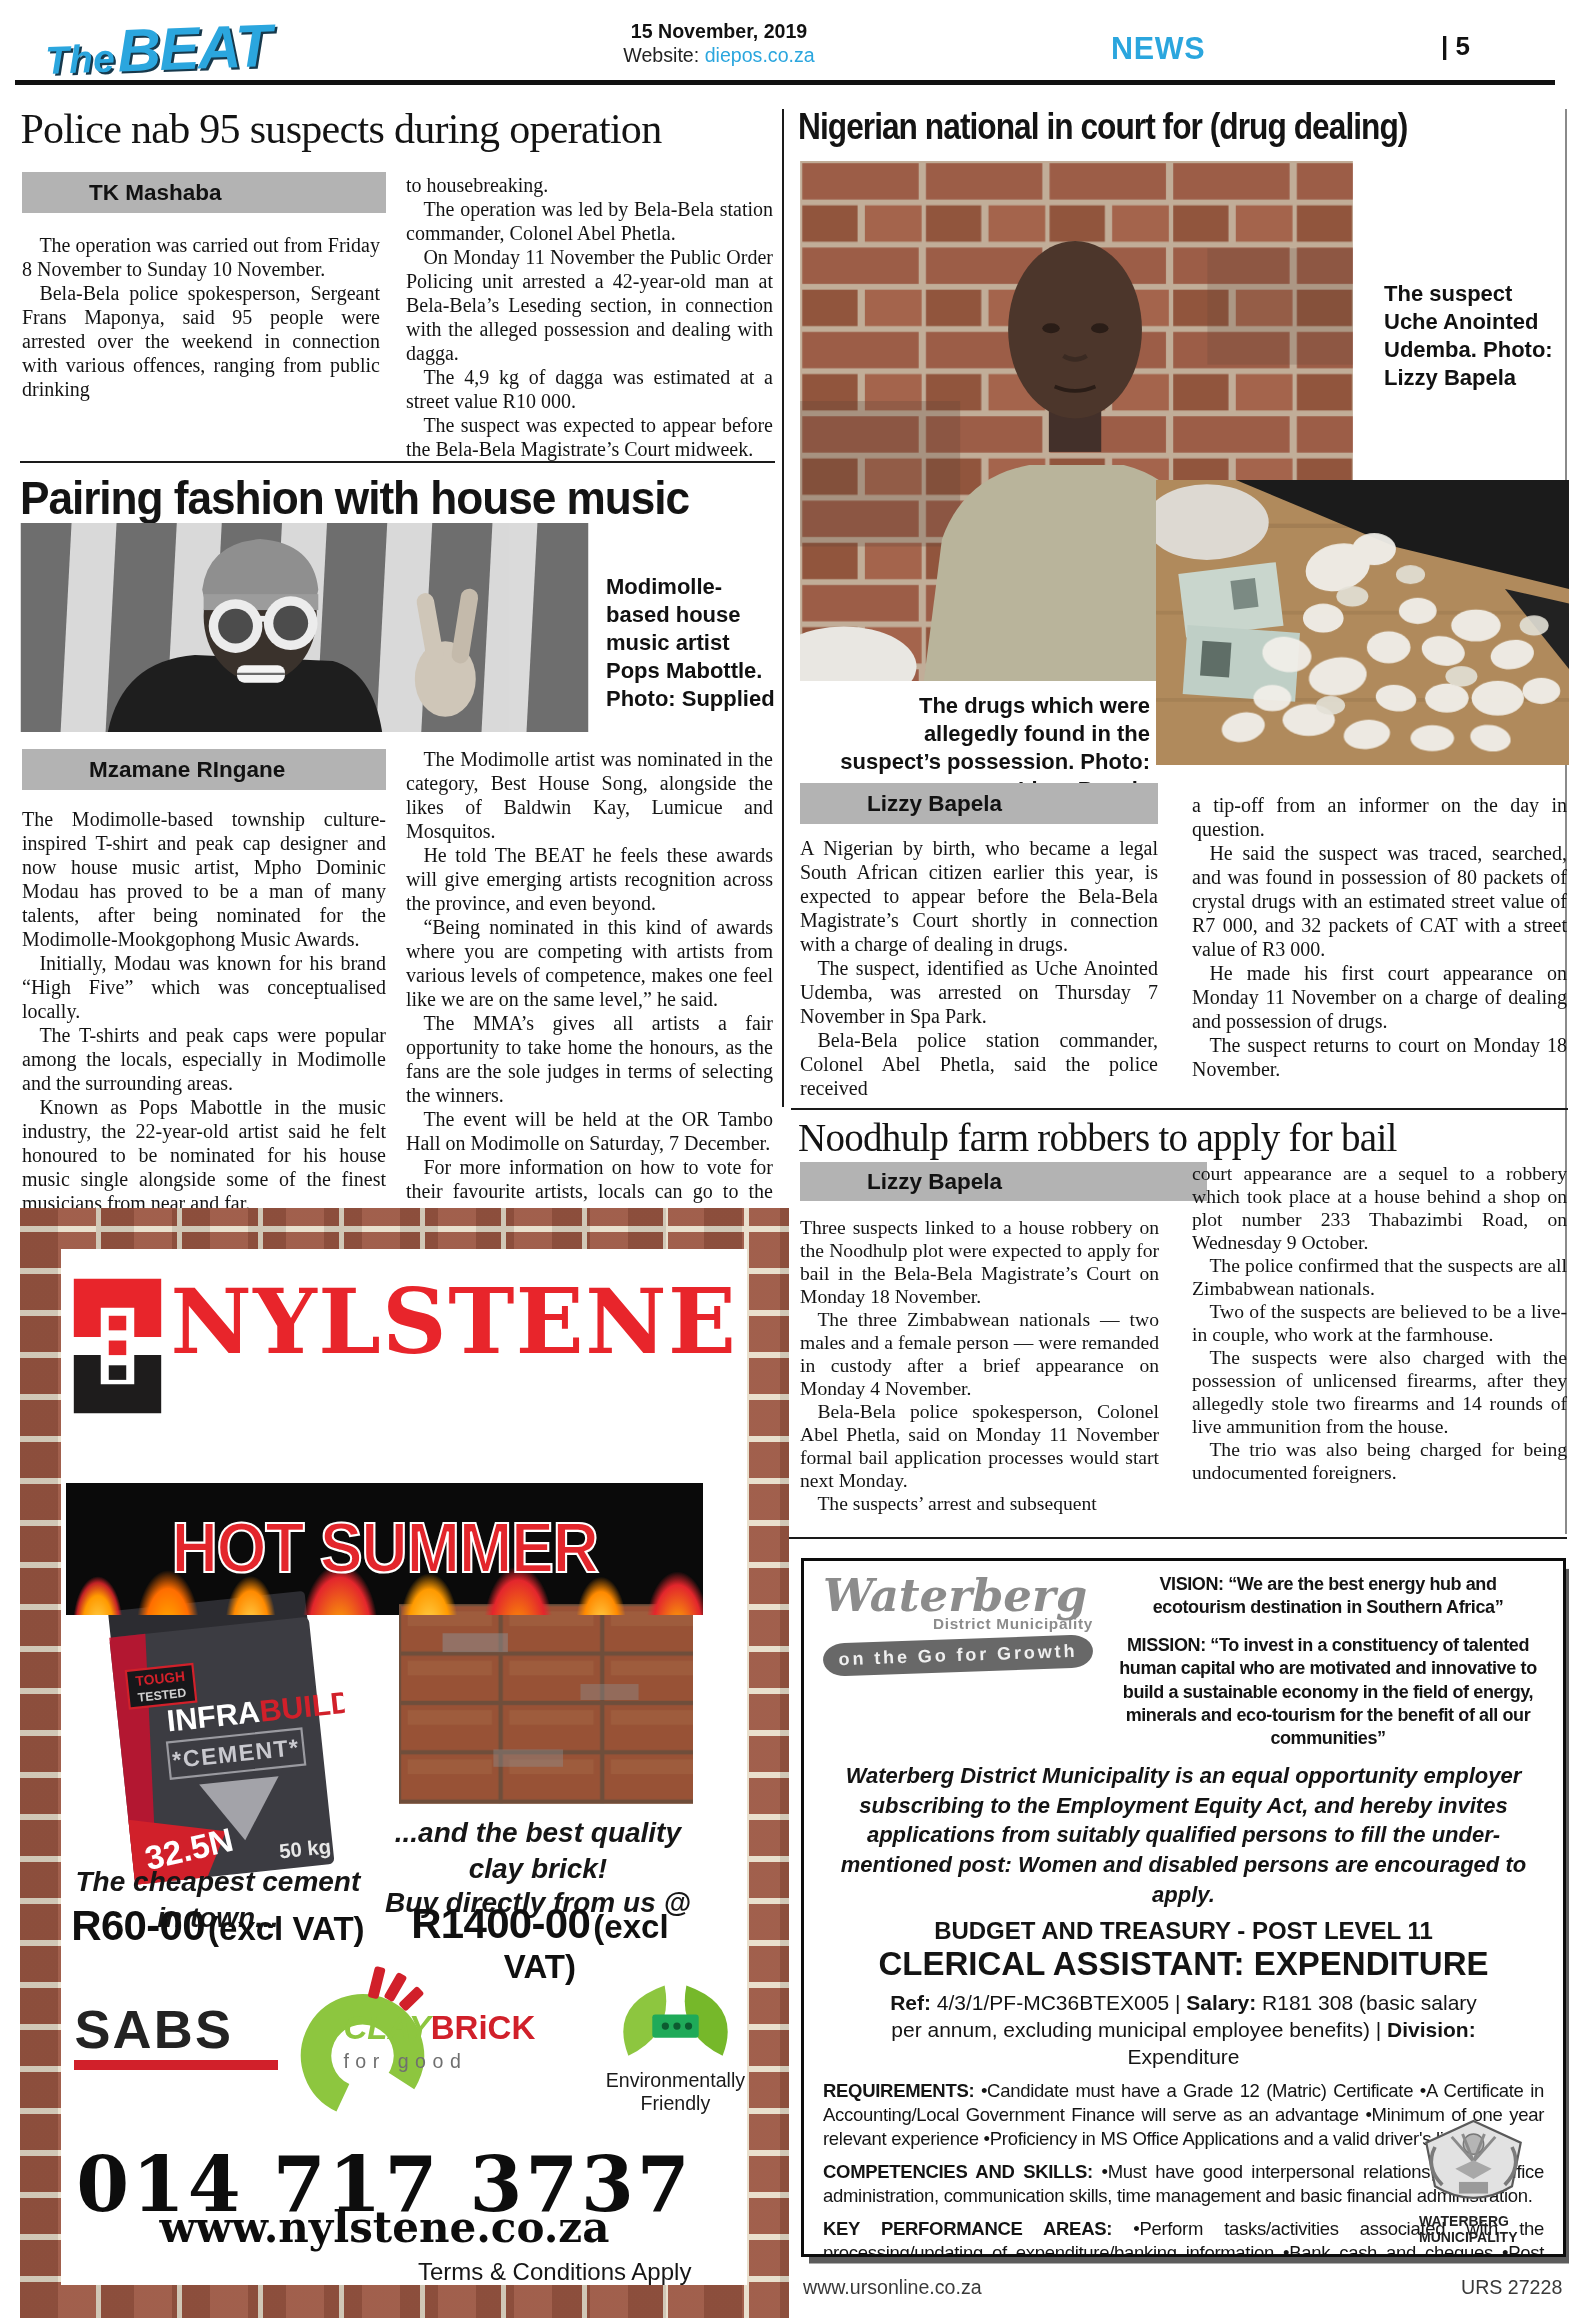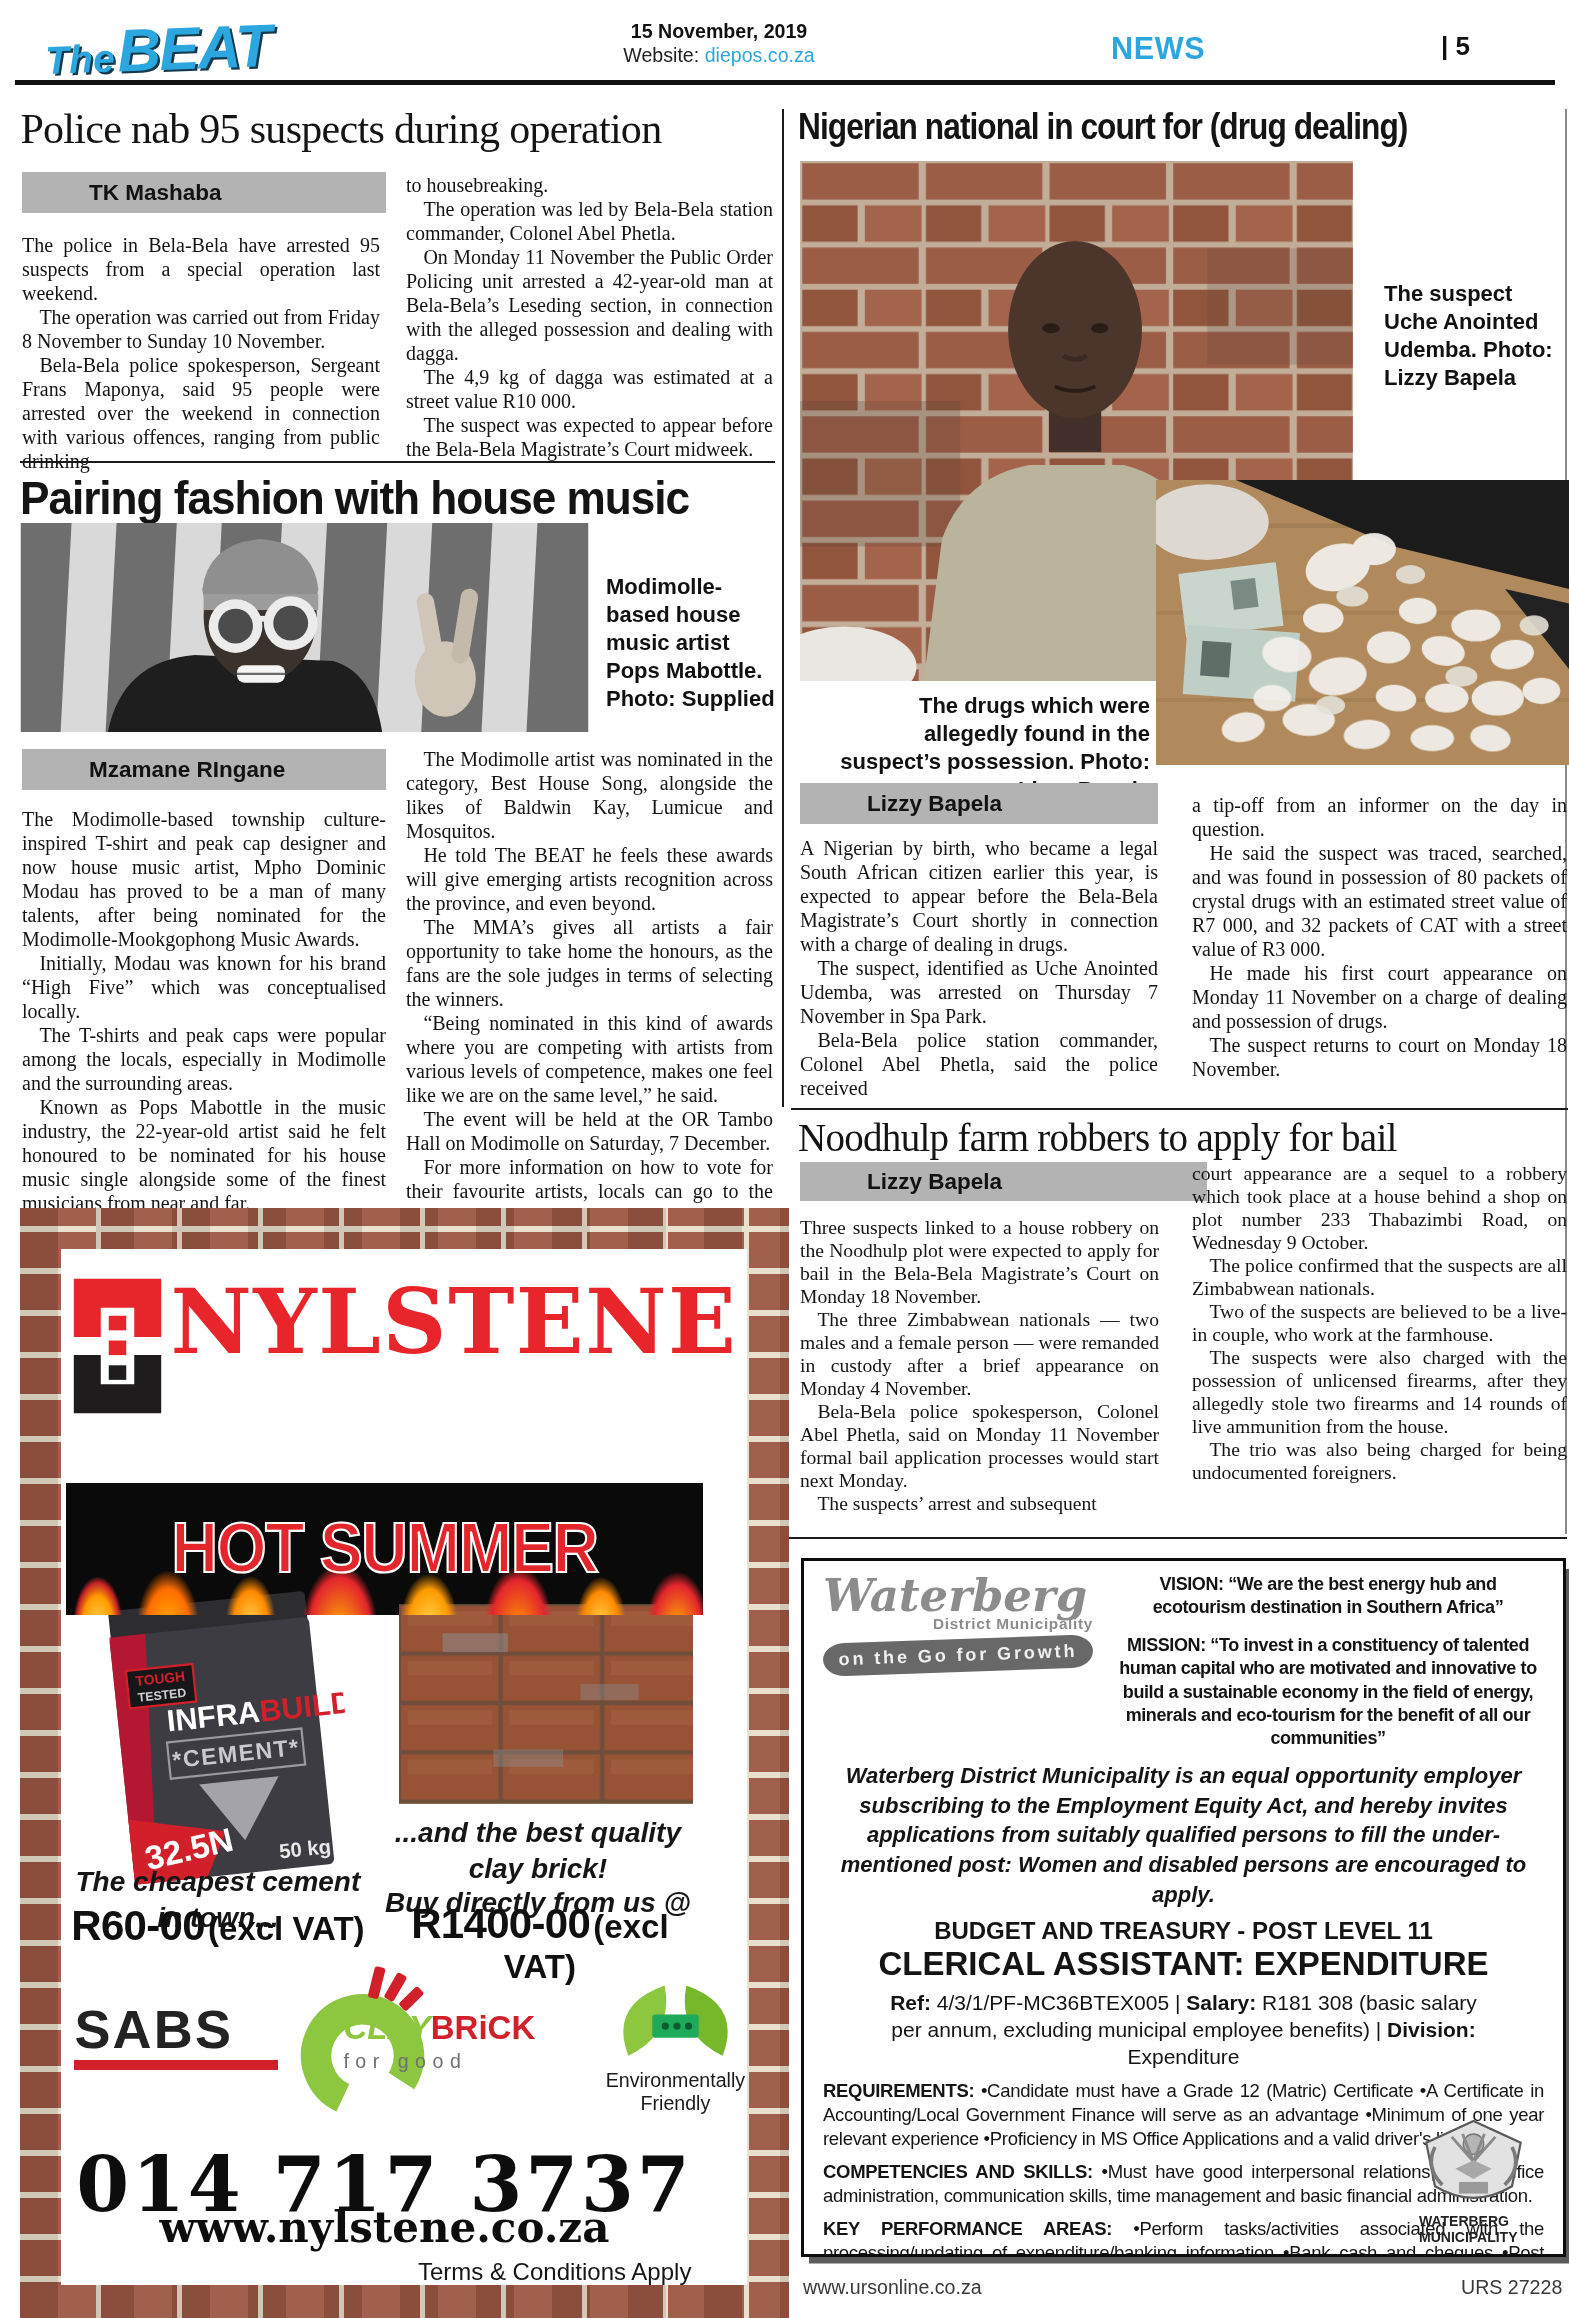--- a/index.html
+++ b/index.html
@@ -100,21 +100,20 @@
 </div>
 <div class="abs hdr-news" style="left:1111px;top:30.5px;">NEWS</div>
 <div class="abs hdr-page" style="left:1441px;top:30.5px;">| 5</div>
 <div class="abs hdr-rule" style="left:14.5px;top:80px;width:1540px;height:5.1px;"></div>
 
 <div class="abs hl-serif" style="left:20.4px;top:108px;font-size:42px;">Police nab 95 suspects during operation</div>
 <div class="abs byline" style="left:22px;top:172px;width:364px;height:41px;">
     <span>TK Mashaba</span>
   </div>
 <div class="abs body-col" style="left:22px;top:233px;width:358px;">
-  <p>The police in Bela-Bela have arrested 95 suspects from a special operation last weekend.</p>
   <p class="ind">The operation was carried out from Friday 8 November to Sunday 10 November.</p>
   <p class="ind">Bela-Bela police spokesperson, Sergeant Frans Maponya, said 95 people were arrested over the weekend in connection with various offences, ranging from public drinking</p>
 </div>
 <div class="abs body-col" style="left:406px;top:173px;width:367px;">
   <p>to housebreaking.</p>
   <p class="ind">The operation was led by Bela-Bela station commander, Colonel Abel Phetla.</p>
   <p class="ind">On Monday 11 November the Public Order Policing unit arrested a 42-year-old man at Bela-Bela’s Leseding section, in connection with the alleged possession and dealing with dagga.</p>
   <p class="ind">The 4,9 kg of dagga was estimated at a street value R10 000.</p>
   <p class="ind">The suspect was expected to appear before the Bela-Bela Magistrate’s Court midweek.</p>
 </div>
@@ -247,22 +246,22 @@
   </div>
 <div class="abs body-col" style="left:22px;top:807px;width:364px;">
   <p>The Modimolle-based township culture-inspired T-shirt and peak cap designer and now house music artist, Mpho Dominic Modau has proved to be a man of many talents, after being nominated for the Modimolle-Mookgophong Music Awards.</p>
   <p class="ind">Initially, Modau was known for his brand “High Five” which was conceptualised locally.</p>
   <p class="ind">The T-shirts and peak caps were popular among the locals, especially in Modimolle and the surrounding areas.</p>
   <p class="ind">Known as Pops Mabottle in the music industry, the 22-year-old artist said he felt honoured to be nominated for his house music single alongside some of the finest musicians from near and far.</p>
 </div>
 <div class="abs body-col" style="left:406px;top:747px;width:367px;">
   <p class="ind">The Modimolle artist was nominated in the category, Best House Song, alongside the likes of Baldwin Kay, Lumicue and Mosquitos.</p>
   <p class="ind">He told The BEAT he feels these awards will give emerging artists recognition across the province, and even beyond.</p>
+  <p class="ind">“Being nominated in this kind of awards where you are competing with artists from various levels of competence, makes one feel like we are on the same level,” he said.</p>
   <p class="ind">The MMA’s gives all artists a fair opportunity to take home the honours, as the fans are the sole judges in terms of selecting the winners.</p>
-  <p class="ind">“Being nominated in this kind of awards where you are competing with artists from various levels of competence, makes one feel like we are on the same level,” he said.</p>
   <p class="ind">The event will be held at the OR Tambo Hall on Modimolle on Saturday, 7 December.</p>
   <p class="ind">For more information on how to vote for their favourite artists, locals can go to the Modi-Mookgophong Music Awards on Facebook.</p>
 </div>
 
 <div class="abs hl-serif" style="left:798px;top:1118px;font-size:39px;">Noodhulp farm robbers to apply for bail</div>
 <div class="abs byline" style="left:800px;top:1162px;width:407px;height:39px;">
     <span>Lizzy Bapela</span>
   </div>
 <div class="abs body-col tight" style="left:800px;top:1216px;width:359px;">
   <p>Three suspects linked to a house robbery on the Noodhulp plot were expected to apply for bail in the Bela-Bela Magistrate’s Court on Monday 18 November.</p>

